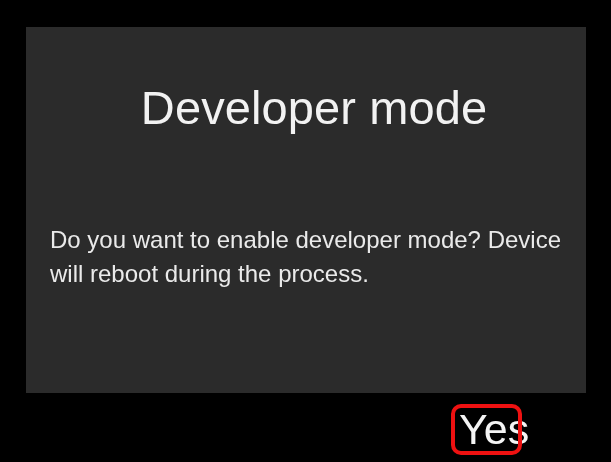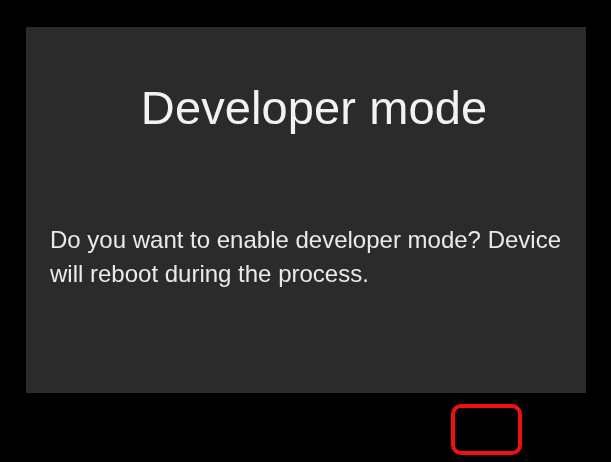--- a/index.html
+++ b/index.html
@@ -116,19 +116,20 @@
   <div id="dialog-panel">
 
     <div id="dialog-title">Developer mode</div>
 
     <div id="dialog-message">Do you want to enable developer mode? Device will reboot during the process.</div>
 
   </div>
 
   <div id="button-row">
 
+    <button id="yes-button" class="dialog-button">Yes</button>
 
 
   </div>
 
   <div id="yes-highlight"></div>
 
 </div>
 
 </body></html>

